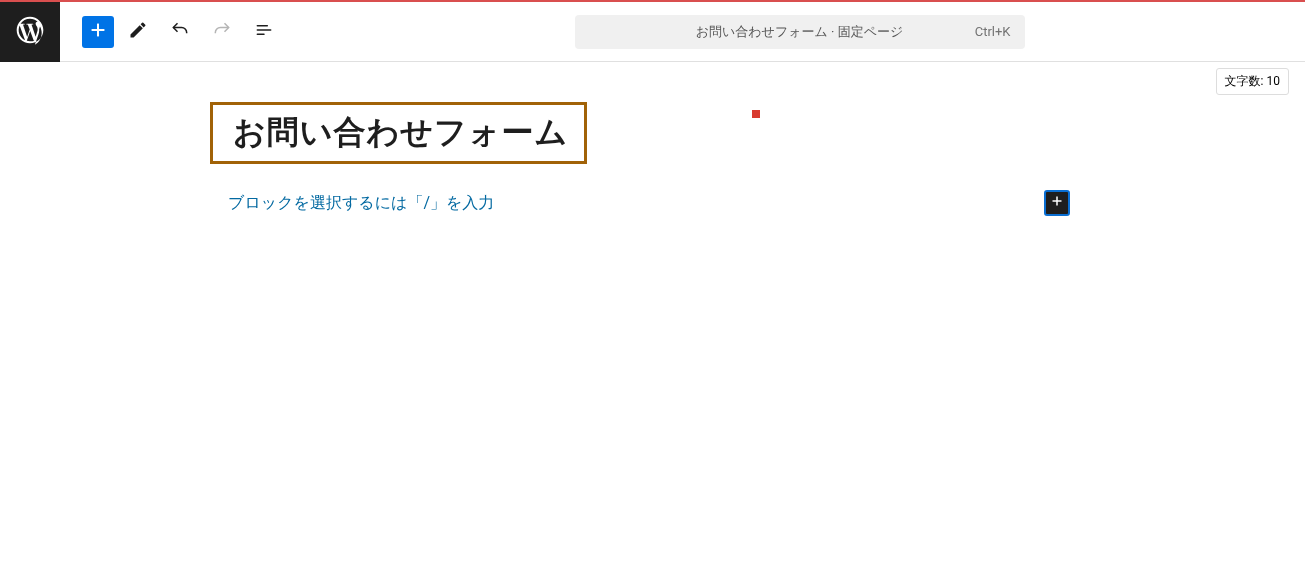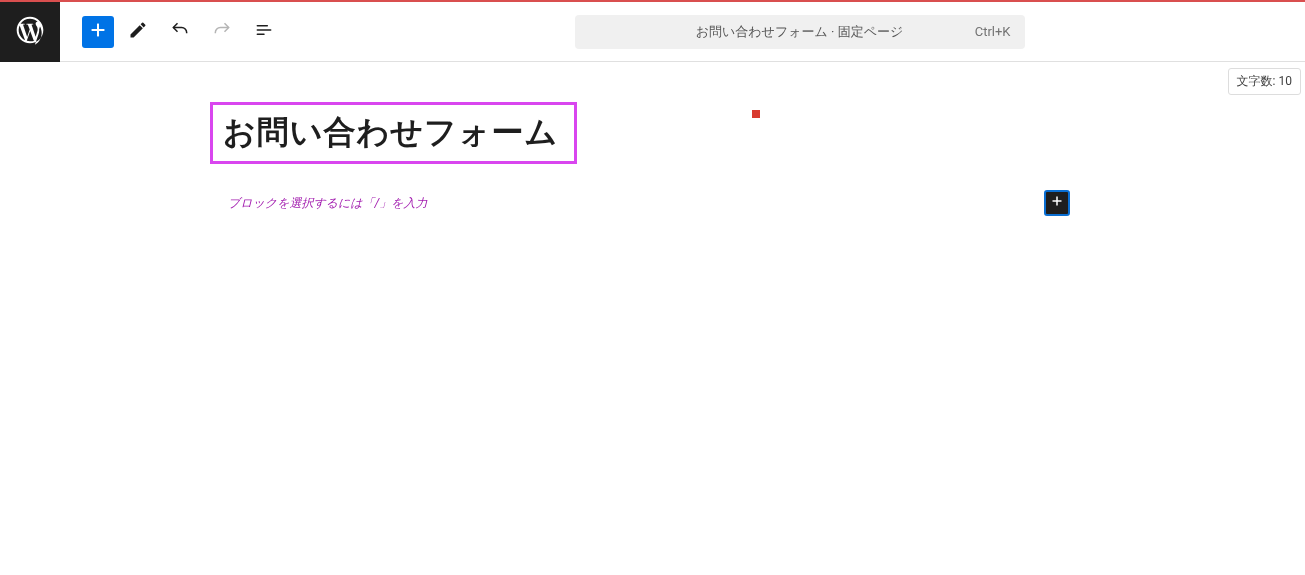--- a/index.html
+++ b/index.html
@@ -85,69 +85,68 @@
     .command-bar .hint { margin: 0 auto; }
     .command-bar .kbd {
       position: absolute;
       right: 14px;
       color: #737373;
     }
 
     .char-count {
       position: absolute;
       top: 66px;
-      right: 4px;
+      right: 16px;
       border: 1px solid #ddd;
       border-radius: 3px;
       padding: 4px 8px;
       font-size: 12px;
-      color: #404040;
+      color: #000000;
       background: #fff;
     }
 
     .editor-canvas {
       padding-top: 40px;
       padding-left: 210px;
       position: relative;
     }
 
     .red-dot {
       position: absolute;
       top: 48px;
       left: 752px;
       width: 8px;
       height: 8px;
       background: #d83a2f;
     }
 
     .title-highlight {
       display: inline-block;
-      border: 3px solid #d946ef;
-      padding: 6px 16px 6px 10px;
+      border: 3px solid #a16207;
+      padding: 6px 16px 6px 20px;
     }
 
     .page-title {
       font-size: 32px;
       font-weight: 700;
       color: #1e1e1e;
       letter-spacing: 1px;
     }
 
     .block-row {
       margin-top: 26px;
       display: flex;
       align-items: center;
       width: 860px;
     }
     .block-placeholder {
       flex: 1;
-      color: #a21caf;
-      font-size: 12px;
+      color: #0369a1;
+      font-size: 16px;
       padding-left: 18px;
-      font-style: italic;
     }
 
     .inline-inserter {
       width: 26px;
       height: 26px;
       background: #1e1e1e;
       border: 2px solid #0a6ed1;
       border-radius: 3px;
       display: flex;
       align-items: center;

